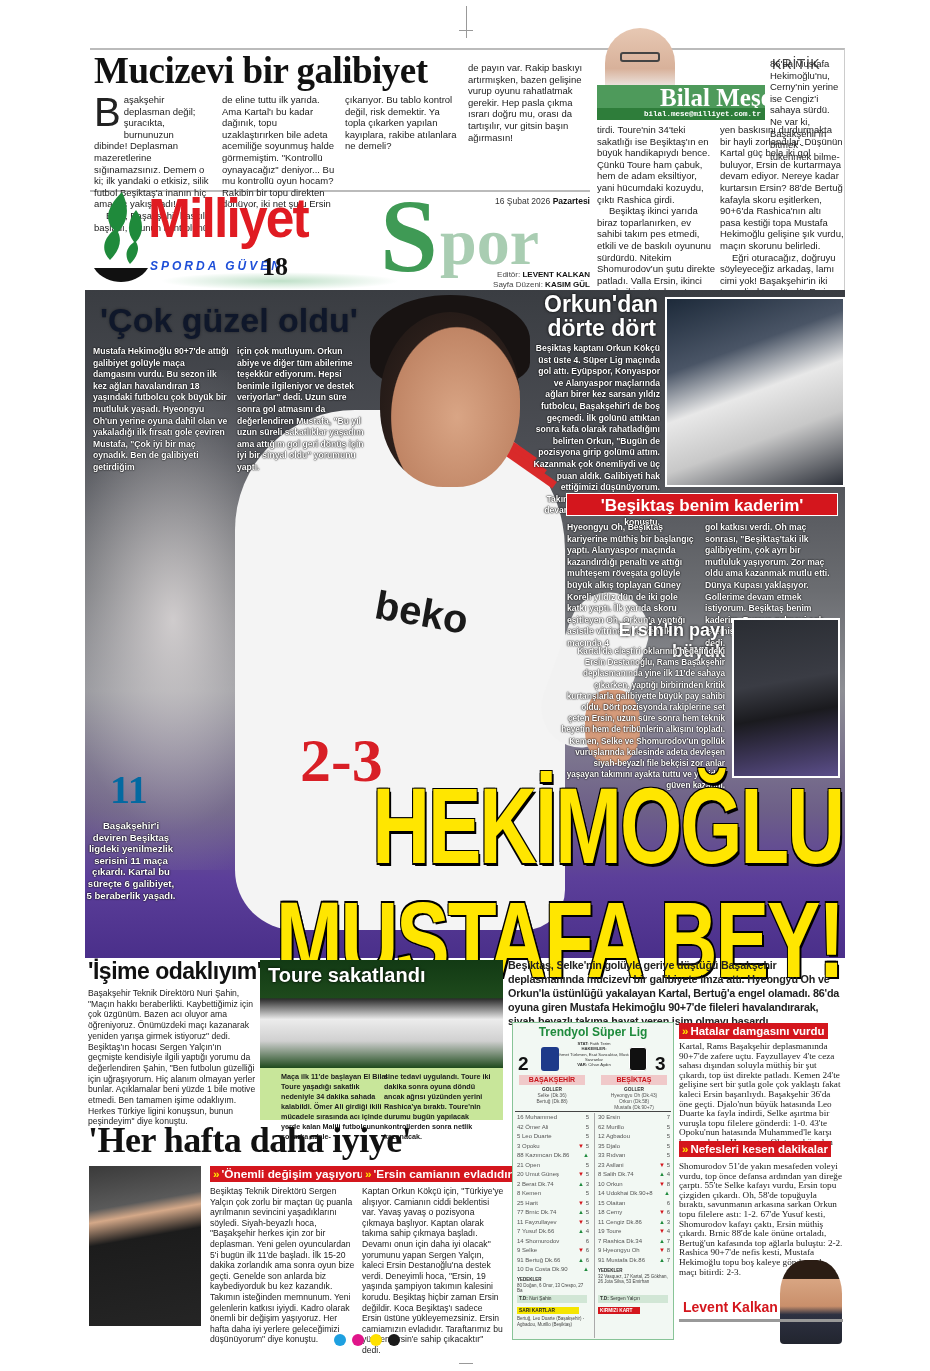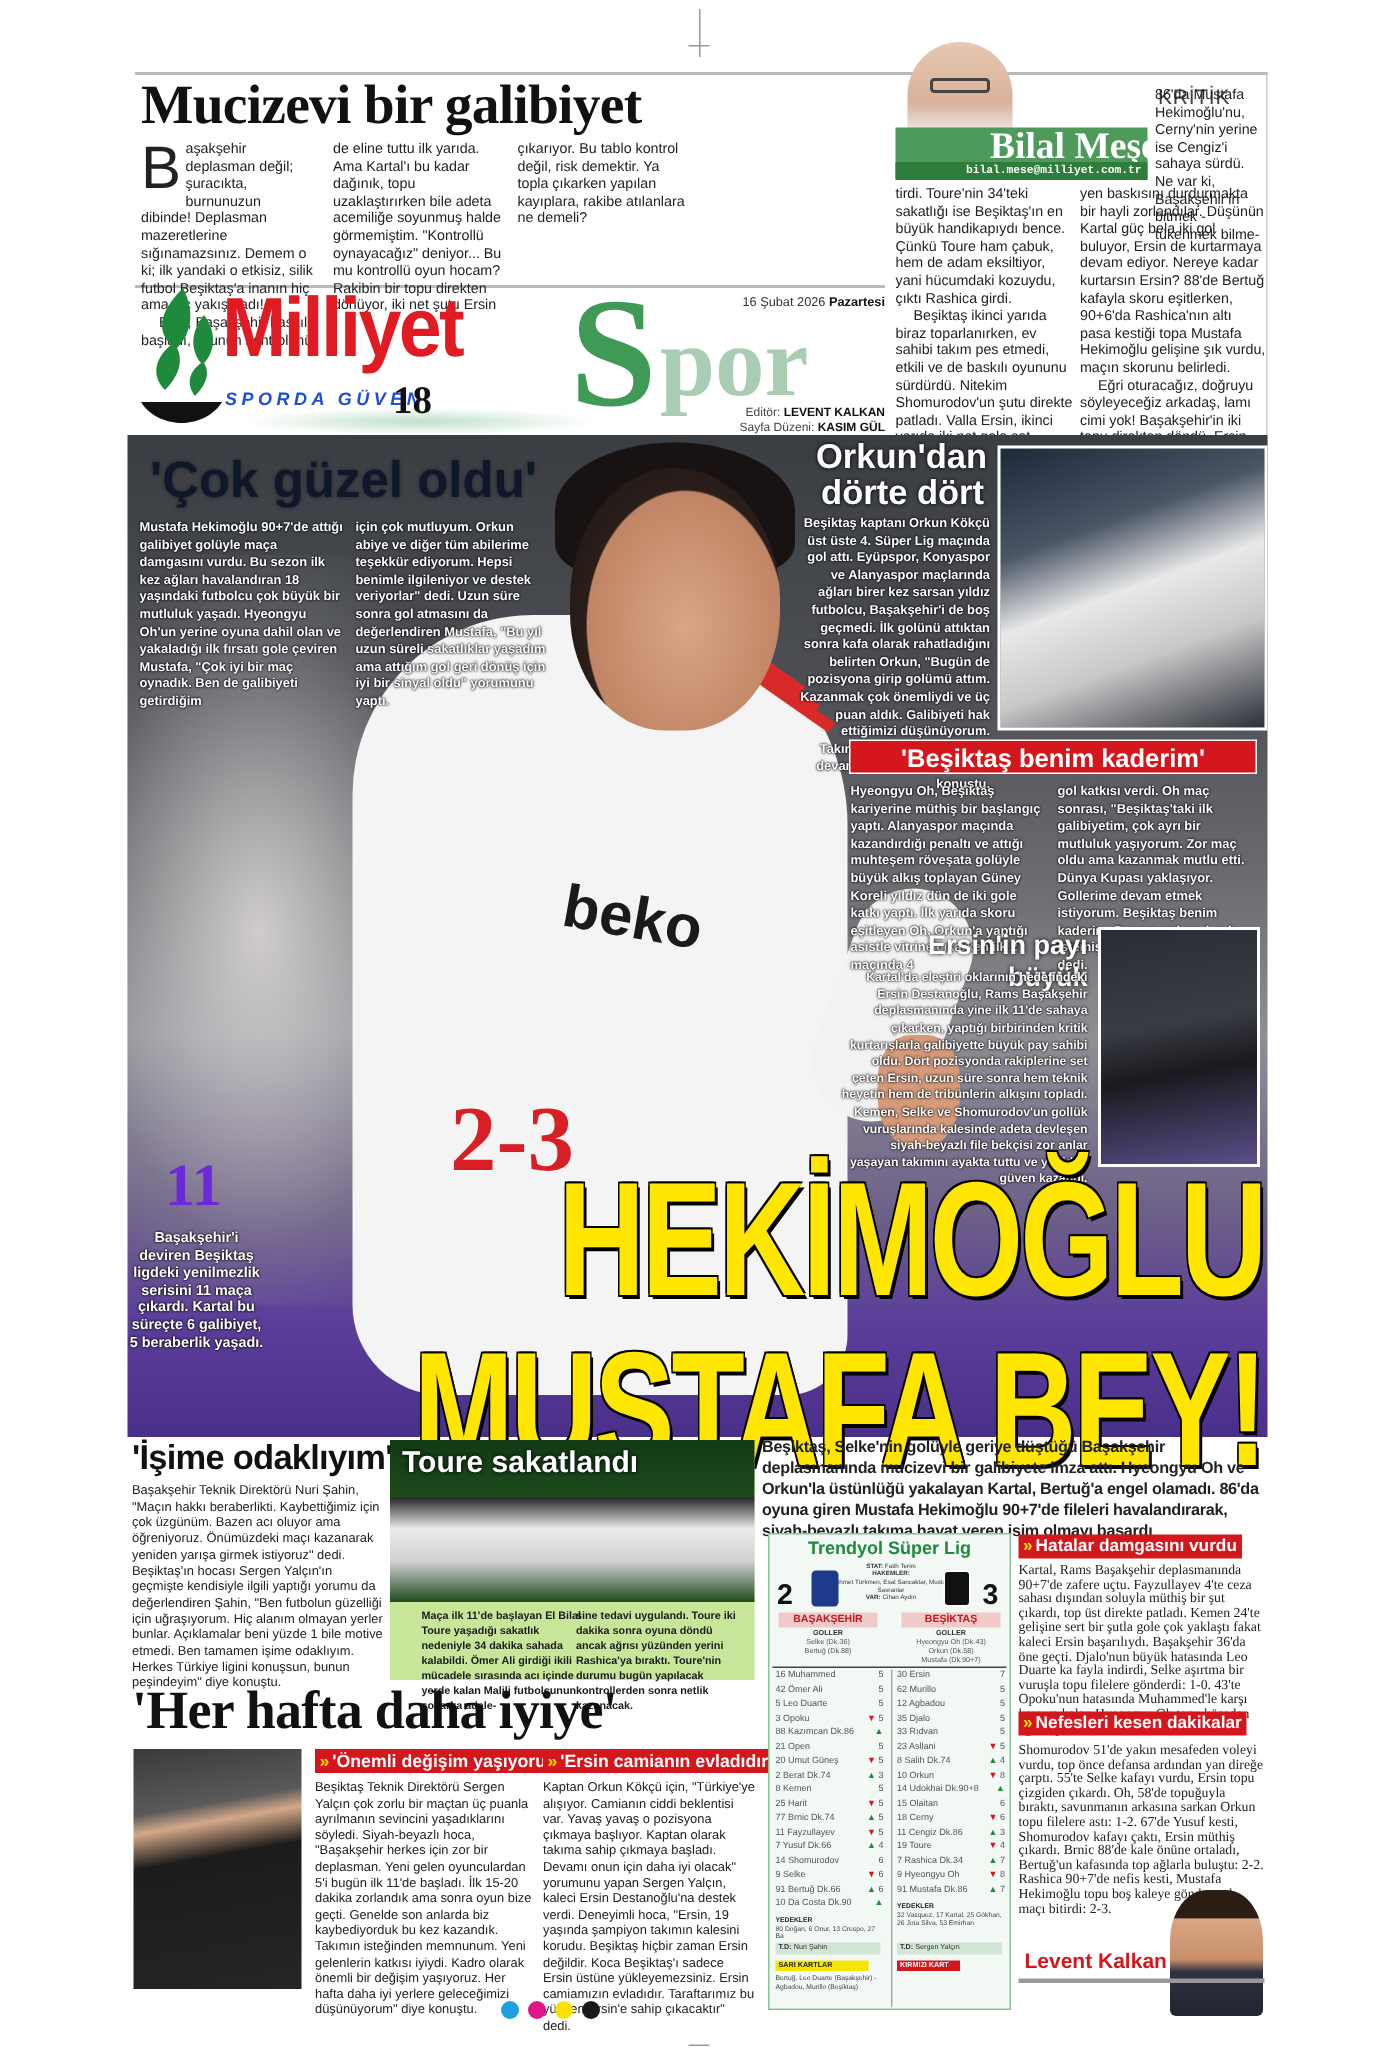--- a/index.html
+++ b/index.html
@@ -60,21 +60,21 @@
   .hero-text { color: #ffffff; font-weight: bold; font-size: 8.6px; line-height: 11.6px; text-shadow: 0 0 2px #000, 0 0 1px #000; }
 
   .orkun-title { left: 544px; top: 292px; font-size: 23px; line-height: 24px; color:#fff; font-weight: bold; text-align: right; width: 112px; text-shadow: 0 0 3px #000; }
   .orkun-photo { left: 665px; top: 297px; width: 180px; height: 190px; border: 2px solid #fff; background: linear-gradient(160deg,#1d2a3a 0%,#4a5566 30%,#e8e8e8 50%,#c8c8c8 70%,#2b2f38 100%); }
 
   .bk-banner { left: 566px; top: 493px; width: 272px; height: 23px; background: #d4161d; color:#fff; font-size: 17px; font-weight: bold; text-align: center; line-height: 23px; border: 1px solid #fff;}
   .ersin-title { left: 565px; top: 620px; font-size: 18px; color:#fff; font-weight: bold; width: 160px; text-align: right; text-shadow: 0 0 3px #000; }
   .ersin-photo { left: 732px; top: 618px; width: 108px; height: 160px; border: 2px solid #fff; background: linear-gradient(170deg, #2a2d33 0%, #3a3c44 40%, #1a1a1e 60%, #5b4e8a 100%); }
 
   .score { left: 300px; top: 725px; font-size: 62px; color: #d81f26; font-weight: bold; font-family: "Liberation Serif", serif; line-height: 70px; text-shadow: 0 0 2px #fff; }
-  .eleven { left: 110px; top: 768px; font-size: 40px; color:#6d28d9; font-weight:bold; font-family:"Liberation Serif", serif; line-height: 44px;}
+  .eleven { left: 110px; top: 768px; font-size: 40px; color:#0369a1; font-weight:bold; font-family:"Liberation Serif", serif; line-height: 44px;}
   .eleven-text { left: 86px; top: 820px; width: 90px; text-align:center; color:#fff; font-weight:bold; font-size: 9.6px; line-height: 11.6px; text-shadow: 0 0 2px #000, 0 0 1px #000; }
   .headline { left: 178px; top: 770px; width: 665px; text-align: right; color:#ffe600; font-weight: bold; font-size: 80px; line-height: 84px; letter-spacing: -2px; transform: scaleY(1.35); transform-origin: top right; text-shadow: 2px 2px 0 #000, -1px -1px 0 #000, 1px -1px 0 #000, -1px 1px 0 #000; font-family: "Liberation Sans", sans-serif; }
 
   
   .isime { left: 88px; top: 958px; font-size: 23px; font-weight: bold; color:#111; letter-spacing: -0.5px; }
   .isime-text { left: 88px; top: 988px; width: 170px; font-size: 8.6px; line-height: 10.7px; color:#222; }
   .toure-box { left: 260px; top: 960px; width: 243px; height: 160px; background: #c8e69a; }
   .toure-photo { position:absolute; left: 0; top: 0; width: 243px; height: 108px; background: linear-gradient(180deg,#123a14 0%,#1e4a1c 35%,#2c2c2c 36%,#ececec 55%,#d0d0d0 75%,#1e4a1c 100%); }
   .toure-title { position:absolute; left: 8px; top: 4px; color:#fff; font-size: 20px; font-weight:bold; text-shadow: 0 0 3px #000; }
   .toure-text { position:absolute; top: 112px; font-size: 7.2px; line-height: 10px; color:#1a1a1a; font-weight: bold; width: 112px; }
@@ -133,20 +133,21 @@
 <div class="abs col-text" style="left:94px; top:94px; width:115px;">
   <span class="dropcap">B</span>
   <span>aşakşehir deplasman değil; şuracıkta, burnunuzun dibinde! Deplasman mazeretlerine sığınamazsınız. Demem o ki; ilk yandaki o etkisiz, silik futbol Beşiktaş'a inanın hiç ama hiç yakışmadı!</span>
   <p>Evet, Başakşehir baskılı başladı, oyunun kontrolünü</p>
 </div>
 <div class="abs col-text" style="left:222px; top:94px; width:115px;">de eline tuttu ilk yarıda. Ama Kartal'ı bu kadar dağınık, topu uzaklaştırırken bile adeta acemiliğe soyunmuş halde görmemiştim. "Kontrollü oynayacağız" deniyor... Bu mu kontrollü oyun hocam? Rakibin bir topu direkten dönüyor, iki net şutu Ersin</div>
 <div class="abs col-text" style="left:345px; top:94px; width:115px;">
   <span>çıkarıyor. Bu tablo kontrol değil, risk demektir. Ya topla çıkarken yapılan kayıplara, rakibe atılanlara ne demeli?</span>
 </div>
 <div class="abs col-text" style="left:468px; top:62px; width:118px;">
+  <span>de payın var. Rakip baskıyı artırmışken, bazen gelişine vurup oyunu rahatlatmak gerekir. Hep pasla çıkma ısrarı doğru mu, orası da tartışılır, vur gitsin başın ağırmasın!</span>
 </div>
 
 <div class="abs author-photo"></div>
 <div class="abs author-glasses"></div>
 <div class="abs author-band"></div>
 <div class="abs author-name">Bilal Meşe</div>
 <div class="abs author-email">bilal.mese@milliyet.com.tr</div>
 <div class="abs kritik">KRİTİK</div>
 
 <div class="abs col-text" style="left:770px; top:58px; width:74px;">86'da Mustafa Hekimoğlu'nu, Cerny'nin yerine ise Cengiz'i sahaya sürdü. Ne var ki, Başakşehir'in bitmek - tükenmek bilme-</div>

